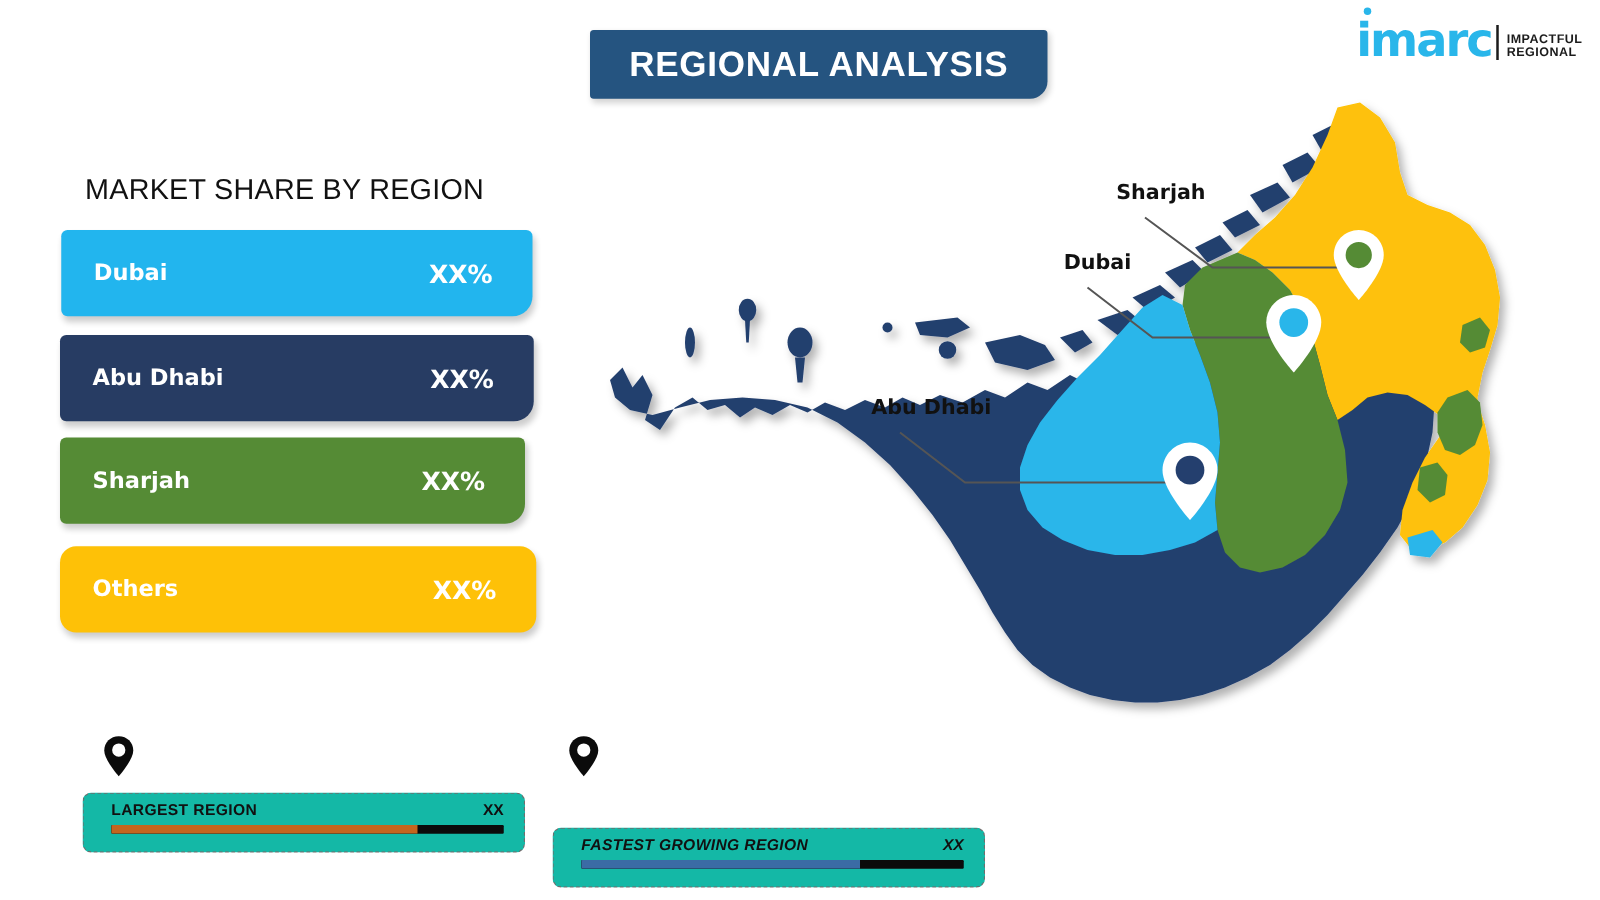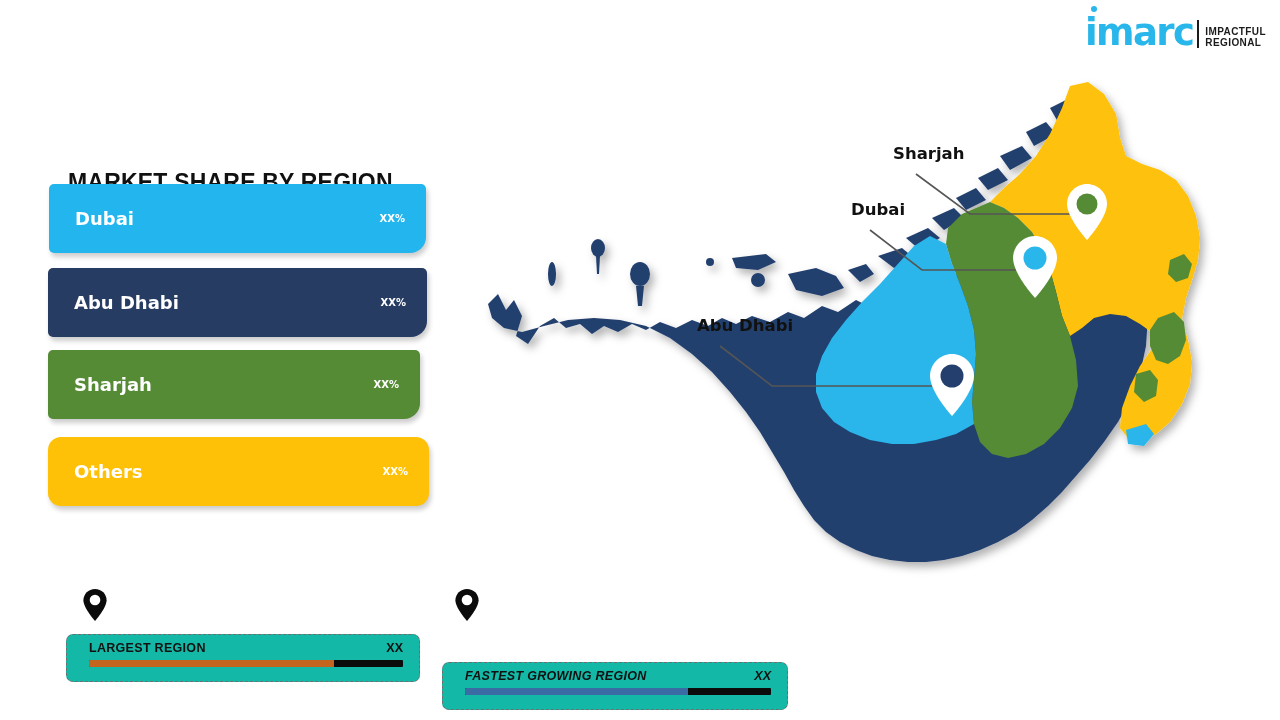--- a/index.html
+++ b/index.html
@@ -37,36 +37,36 @@
     position: absolute; width: 6px; height: 6px; border-radius: 50%;
     background: #29b6ea; left: 6px; top: -8px;
   }
   .logo-sep { width: 2px; height: 28px; background: #1b1b1b; margin: 0 6px 3px 4px; }
   .logo-tag { line-height: 1.12; margin-bottom: 3px; }
   .logo-tag div { font-size: 10px; font-weight: bold; color: #1b1b1b; letter-spacing: .4px; }
 
   
   .panel-heading {
     position: absolute; left: 68px; top: 138px;
-    font-size: 23px; font-weight: bold; color: #111; letter-spacing: .2px; margin-top: 31px;
+    font-size: 23px; font-weight: normal; color: #111; letter-spacing: .2px;
   }
   .share-bar {
     position: absolute; height: 69px;
     border-radius: 5px 5px 16px 5px;
     display: flex; align-items: center;
     box-shadow: 2px 4px 5px rgba(0,0,0,.20);
   }
   .share-bar .name {
     color: #fff; font-weight: bold; font-size: 18px;
     margin-left: 26px; flex: 1 1 auto;
     font-family: "DejaVu Sans", sans-serif;
   }
   .share-bar .pct {
-    color: #fff; font-weight: bold; font-size: 10px;
-    margin-right: 21px;
+    color: #fff; font-weight: bold; font-size: 20px;
+    margin-right: 32px;
     font-family: "DejaVu Sans", sans-serif;
   }
   #bar0 { left: 49px; top: 184px; width: 377px; background: #22b5ee; }
   #bar1 { left: 48px; top: 268px; width: 379px; background: #273c63; }
   #bar2 { left: 48px; top: 350px; width: 372px; background: #558b35; }
   #bar3 { left: 48px; top: 437px; width: 381px; background: #fec107; border-radius: 13px; }
 
   
   .stat-pin {
     position: absolute; width: 26px; height: 34px;
@@ -103,20 +103,23 @@
   }
   #lbl-sharjah  { left: 893px; top: 144px; }
   #lbl-dubai    { left: 851px; top: 200px; }
   #lbl-abudhabi { left: 697px; top: 316px; }
 </style>
 </head>
 <body>
 
 <div id="stage">
 
+  <div class="title-banner" style="background: rgb(37, 84, 128);">
+    <span>REGIONAL ANALYSIS</span>
+  </div>
 
   <div class="logo">
     <div class="logo-mark" style="color: rgb(41, 182, 234);">
       <span class="logo-dot" style="background: rgb(41, 182, 234);"></span>
       <span>imarc</span>
     </div>
     <div class="logo-sep"></div>
     <div class="logo-tag">
       <div>IMPACTFUL</div>
       <div>REGIONAL</div>

